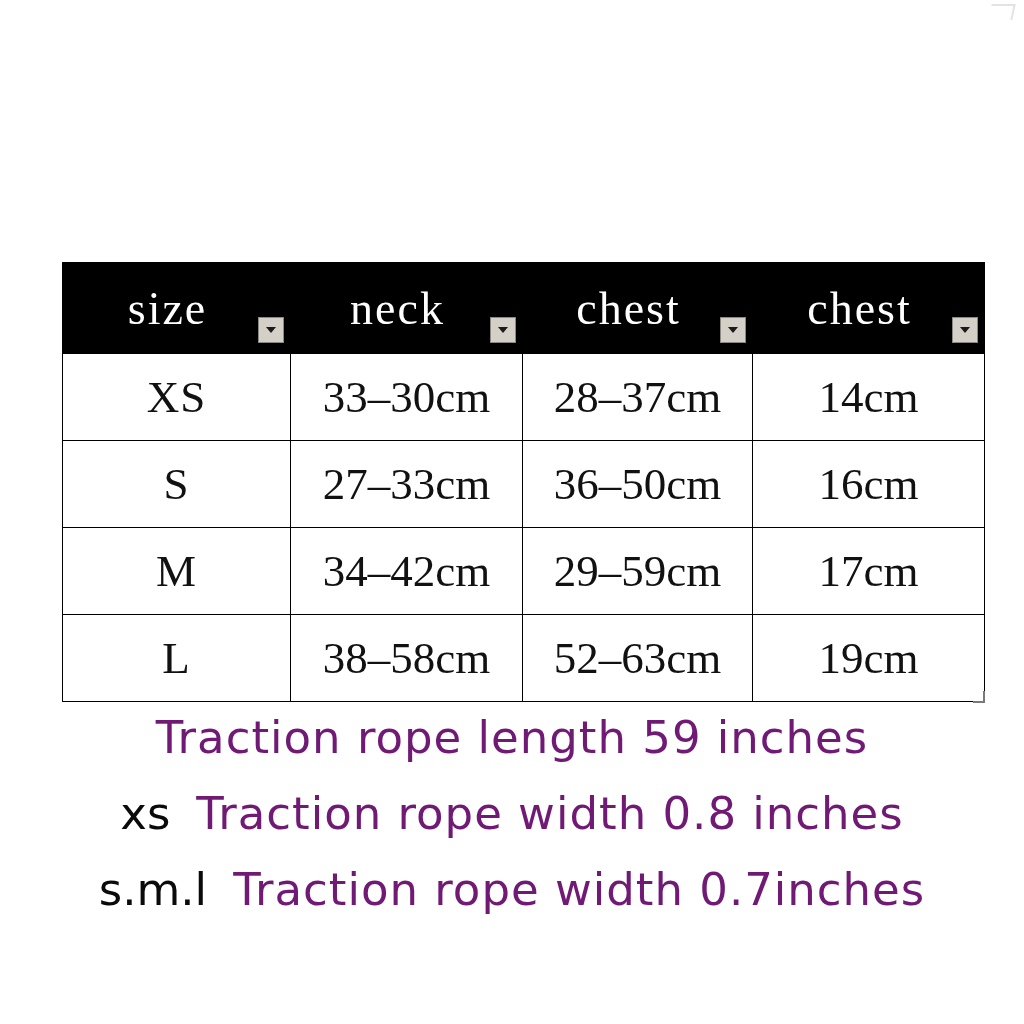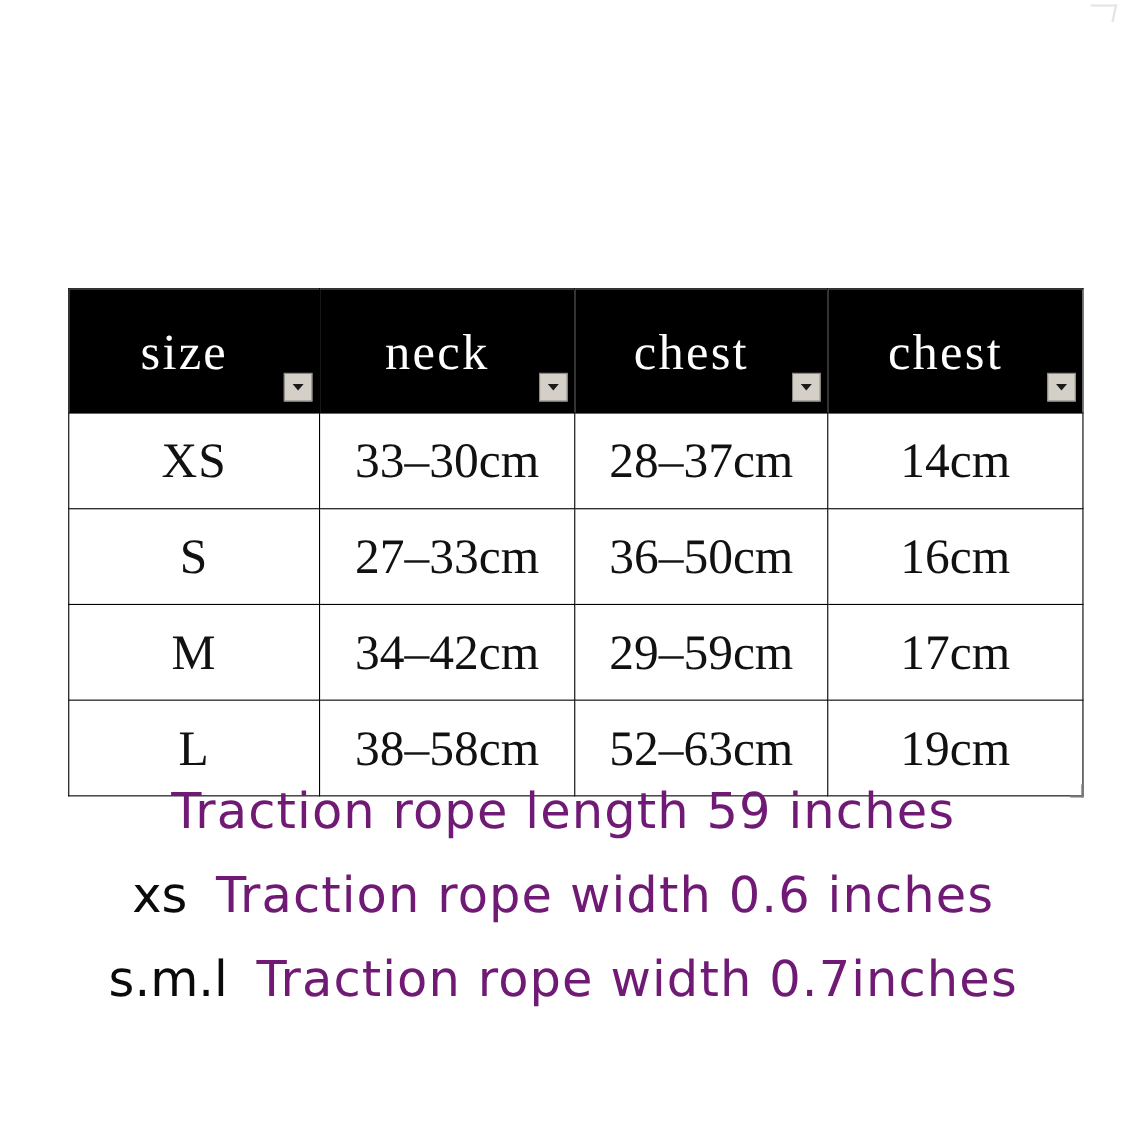--- a/index.html
+++ b/index.html
@@ -35,21 +35,21 @@
 
   table.size-table col.c-size  { width: 228px; }
   table.size-table col.c-neck  { width: 232px; }
   table.size-table col.c-chest { width: 230px; }
   table.size-table col.c-back  { width: 232px; }
 
   table.size-table thead th {
     background: #000000;
     color: #ffffff;
     height: 88px;
-    padding: 12px;
+    padding: 1px;
     border: 1px solid #000000;
     font-weight: 400;
     font-size: 46px;
     font-family: "Liberation Serif", serif;
     letter-spacing: 2px;
     position: relative;
     vertical-align: middle;
   }
 
   .th-inner {
@@ -236,21 +236,21 @@
         </tr>
       </tbody>
     </table>
     <span class="resize-handle"></span>
   </div>
 
   <div id="notes">
     <div class="note-line">Traction rope length 59 inches</div>
     <div class="note-row">
       <span class="note-tag">xs</span>
-      <span class="note-line">Traction rope width 0.6 inches</span>
+      <span class="note-line">Traction rope width 0.8 inches</span>
     </div>
     <div class="note-row">
       <span class="note-tag">s.m.l</span>
       <span class="note-line">Traction rope width 0.7inches</span>
     </div>
   </div>
 
 </div>
 
 </body></html>

